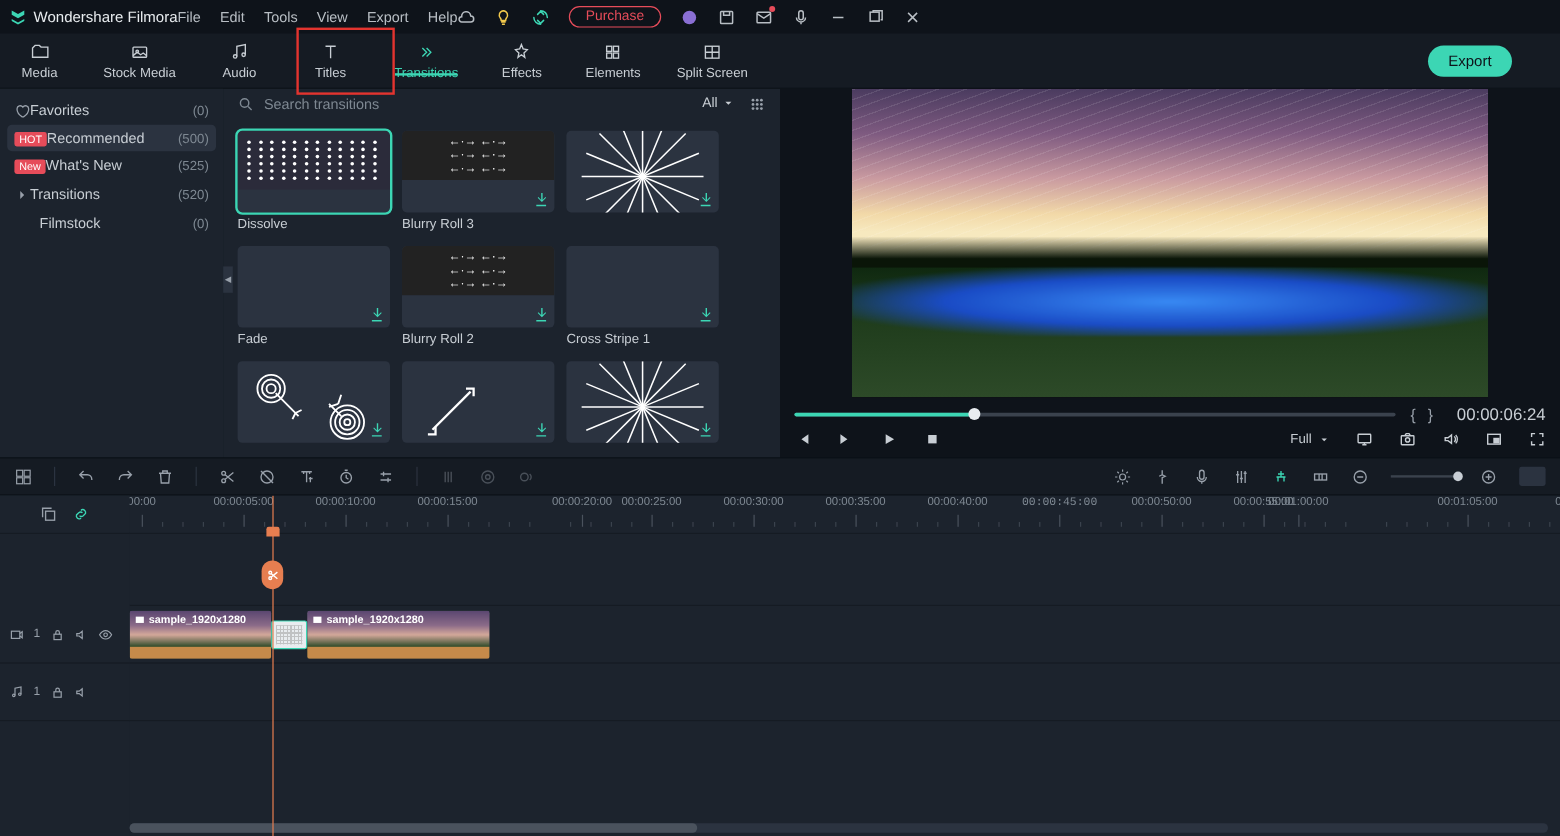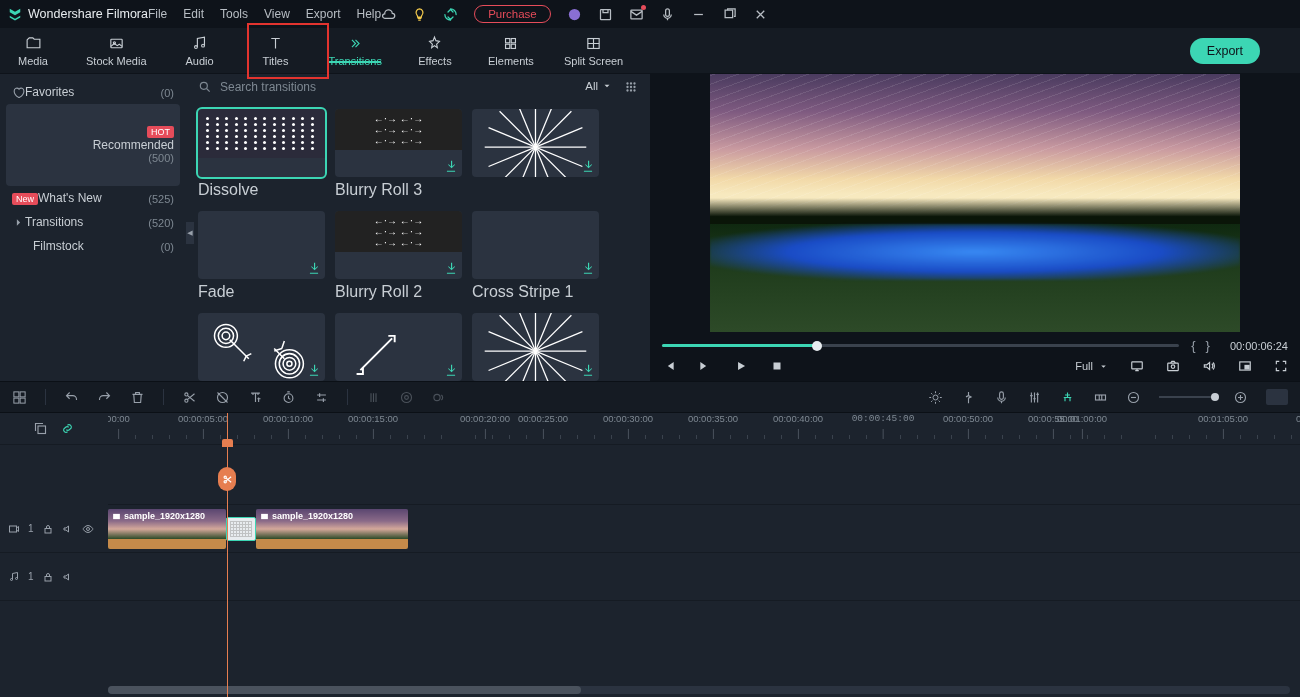--- a/index.html
+++ b/index.html
@@ -26,39 +26,39 @@
 .highlight-box { position:absolute; left:247px; top:-5px; width:82px; height:56px; border:2px solid #e3342f; pointer-events:none; }
 .export-btn { margin-left:auto; margin-right:30px; background:#3cd6b4; color:#0e131a; padding:6px 17px; border-radius:15px; font-size:12.5px; font-weight:500; cursor:pointer; }
 
 
 .middle { display:flex; height:307px; }
 
 
 .sidebar { width:186px; background:#1c232d; padding:6px 0; font-size:12px; }
 .sb-item { display:flex; align-items:flex-end; padding:5px 12px; gap:0; cursor:pointer; }
 .sb-item .cnt { margin-left:auto; color:#7e8892; font-size:11px; }
-.sb-item.sel { background:#2b3340; border-radius:4px; margin:0 6px; padding:22px 6px;flex-direction:column; }
+.sb-item.sel { background:#2b3340; border-radius:4px; margin:0 6px; padding:4px 6px; }
 .sb-badge { font-size:9px; padding:1px 4px; border-radius:2px; color:#fff; }
 .hot { background:#e64c5a; }
 .new { background:#e64c5a; }
 .sb-item svg { width:13px; height:13px; color:#98a0aa; }
 
 
 .grid-area { width:464px; background:#1c232d; display:flex; flex-direction:column; }
 .search-row { display:flex; align-items:flex-start; padding:6px 12px; gap:4px; }
 .search-box { flex:1; display:flex; align-items:center; gap:8px; background:transparent; color:#7e8892; font-size:12px; }
 .search-box svg { width:14px; height:14px; }
 .filter { display:flex; align-items:center; gap:4px; font-size:11.5px; cursor:pointer; color:#c8ced4; }
 .view-ic { margin-left:8px; cursor:pointer; color:#98a0aa; }
 .grid { padding:6px 12px; display:grid; grid-template-columns:repeat(3,127px); gap:12px 10px; overflow:auto; }
 .card { cursor:pointer; }
 .thumb { width:127px; height:68px; border-radius:4px; position:relative; background:#2b3340; overflow:hidden; }
 .thumb.sel { outline:2px solid #3cd6b4; }
 .thumb .dl { position:absolute; right:4px; bottom:4px; width:14px; height:14px; color:#3cd6b4; }
-.card-label { font-size:16px; color:#c8ced4; padding-top:4px; }
+.card-label { font-size:11px; color:#c8ced4; padding-top:4px; }
 
 .t-dissolve { background:#2b2b3a; display:grid; grid-template-columns:repeat(12,1fr); grid-template-rows:repeat(6,1fr); gap:3px; padding:8px; }
 .t-dissolve i { background:#fff; border-radius:50%; width:3px; height:3px; }
 .t-blurry { background:#222; display:flex; flex-direction:column; justify-content:space-around; align-items:center; font-size:10px; color:#fff; padding:4px 0; }
 .t-blurry .row { display:flex; gap:2px; }
 .t-rays { background:radial-gradient(circle,#2a2a38 0%,#1a1a26 100%); position:relative; }
 .t-rays svg { position:absolute; inset:0; }
 .t-fade { background:linear-gradient(135deg,#1a3d3c 0%,#0d5248 60%,#0a7d68 100%); }
 .t-stripe { background:repeating-linear-gradient(45deg,#f4b39f 0 18px,#fff 18px 36px); }
 .t-zoom { background:#2a2a38; position:relative; }
@@ -70,21 +70,21 @@
 .landscape { position:absolute; inset:0; }
 .landscape .sky { position:absolute; top:0; left:0; right:0; height:58%; background:linear-gradient(180deg,#4a3b5f 0%,#7e5a80 25%,#c99aa0 50%,#f2d9a8 70%,#f7e9bf 80%); }
 .landscape .sky::before { content:""; position:absolute; inset:0; background:repeating-linear-gradient(-20deg,rgba(255,255,255,.1) 0 1px,transparent 1px 8px); }
 .landscape .ground { position:absolute; bottom:0; left:0; right:0; height:42%; background:linear-gradient(180deg,#0f2810 0%,#1d3a1a 30%,#2d4a28 100%); }
 .landscape .blue { position:absolute; bottom:20%; left:0; right:0; height:22%; background:radial-gradient(ellipse at center,#3a8eff 0%,#1a4dcf 50%,transparent 80%); filter:blur(1px); opacity:.95; }
 .landscape .trees { position:absolute; bottom:40%; left:0; right:0; height:12%; background:linear-gradient(180deg,transparent 0%,#0a1508 60%,#0a1508 100%); }
 .prog-row { display:flex; align-items:center; gap:12px; padding:6px 12px 2px; }
 .prog-track { flex:1; height:3px; background:#3a424d; border-radius:2px; position:relative; }
 .prog-fill { position:absolute; left:0; top:0; height:100%; width:30%; background:#3cd6b4; border-radius:2px; }
 .prog-thumb { position:absolute; left:30%; top:50%; transform:translate(-50%,-50%); width:10px; height:10px; background:#e8ecef; border-radius:50%; }
-.time-lbl { font-size:11px; color:#c8ced4; margin-left:8px; }
+.time-lbl { font-size:14px; color:#c8ced4; margin-left:8px; }
 .brackets { display:flex; gap:10px; font-size:13px; color:#98a0aa; }
 .controls-row { display:flex; align-items:center; padding:4px 12px 8px; gap:22px; }
 .controls-row .cbtn { color:#c8ced4; cursor:pointer; display:flex; }
 .controls-row .cbtn svg { width:14px; height:14px; }
 .controls-row .spacer { flex:1; }
 .qual { display:flex; align-items:center; gap:6px; font-size:11px; color:#c8ced4; cursor:pointer; }
 
 
 .tl-toolbar { height:32px; background:#151b23; border-top:1px solid #0b1016; border-bottom:1px solid #0b1016; display:flex; align-items:center; padding:0 12px; gap:18px; }
 .tl-toolbar .ic, .tl-toolbar svg { width:15px; height:15px; color:#98a0aa; cursor:pointer; }

